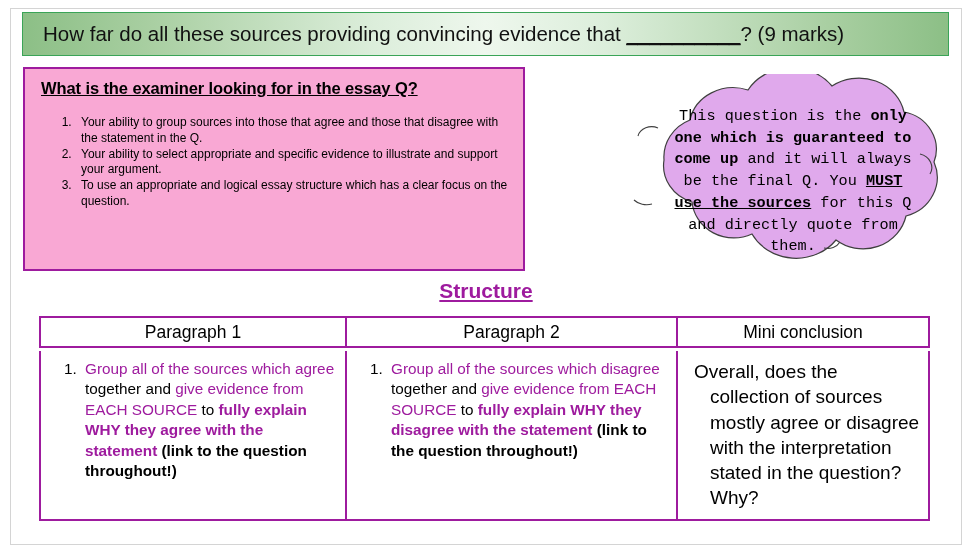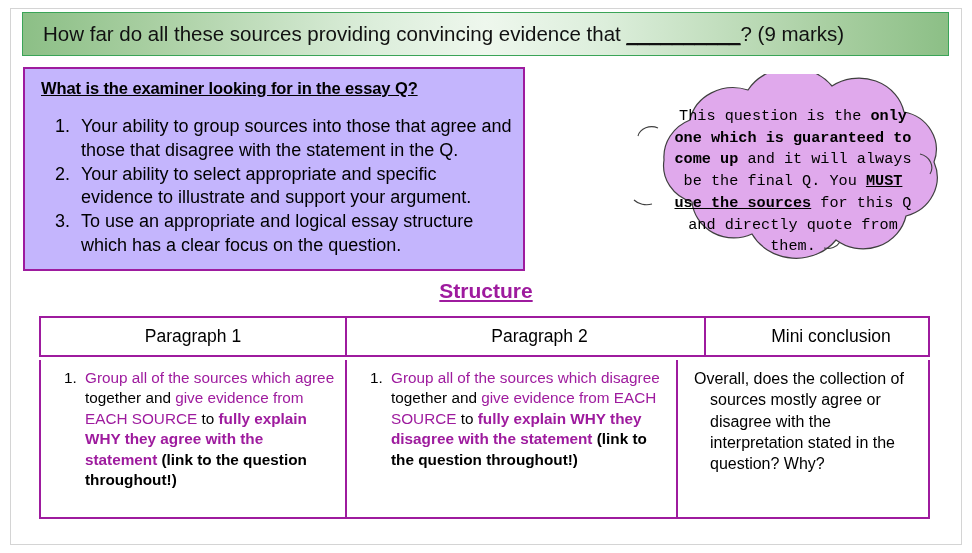--- a/index.html
+++ b/index.html
@@ -61,34 +61,34 @@
 
   
   .examiner-box {
     position: absolute;
     left: 23px;
     top: 67px;
     width: 502px;
     height: 204px;
     box-sizing: border-box;
     border: 2px solid #9e1b9e;
-    background: #c4b5fd;
+    background: #f9a8d4;
     padding: 8px 10px 6px 10px;
   }
   .examiner-heading {
     font-size: 16.5px;
     font-weight: bold;
     text-decoration: underline;
     margin: 2px 0 0 6px;
     letter-spacing: -0.1px;
   }
   ol.examiner-list {
     margin: 17px 0 0 0;
     padding-left: 40px;
-    font-size: 18px;
+    font-size: 12px;
     line-height: 1.32;
   }
   ol.examiner-list li {
     padding-left: 6px;
     margin-bottom: 0px;
   }
 
   
   .cloud-wrap {
     position: absolute;
@@ -134,22 +134,21 @@
     position: absolute;
     left: 39px;
     top: 316px;
     width: 891px;
   }
   .head-row {
     display: flex;
     width: 100%;
     box-sizing: border-box;
     border: 2px solid #9e1b9e;
-    height: 41px;
-    gap: 28px;
+    height: 32px;
   }
   .head-cell {
     display: flex;
     align-items: center;
     justify-content: center;
     font-size: 17.5px;
     box-sizing: border-box;
   }
   .head-cell.c1 { width: 306px; border-right: 2px solid #9e1b9e; }
   .head-cell.c2 { width: 331px; border-right: 2px solid #9e1b9e; }
@@ -181,21 +180,21 @@
   ol.cell-list li { padding-left: 4px; }
 
   .p { color: #9e1b9e; }
   .pb { color: #9e1b9e; font-weight: bold; }
   .kb { color: #000000; font-weight: bold; }
 
   .mini-concl {
     margin: 0;
     padding-left: 18px;
     text-indent: -16px;
-    font-size: 16px;
+    font-size: 19px;
     line-height: 1.33;
   }
 </style>
 </head>
 <body>
 
 <div class="slide-frame"></div>
 
 <div class="title-banner">
   <div class="title-text">

